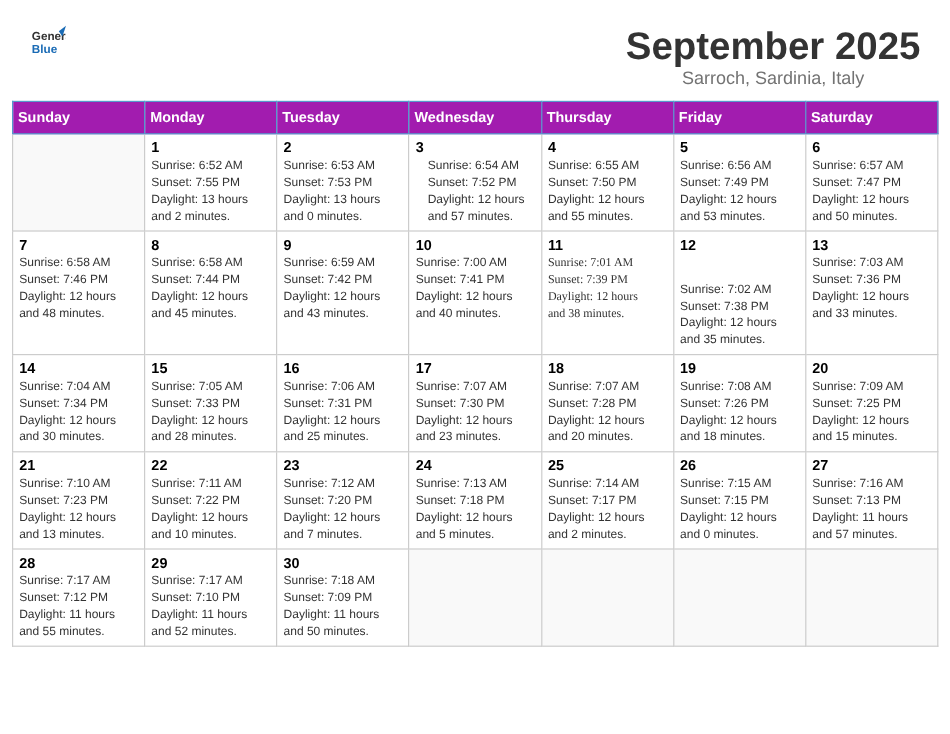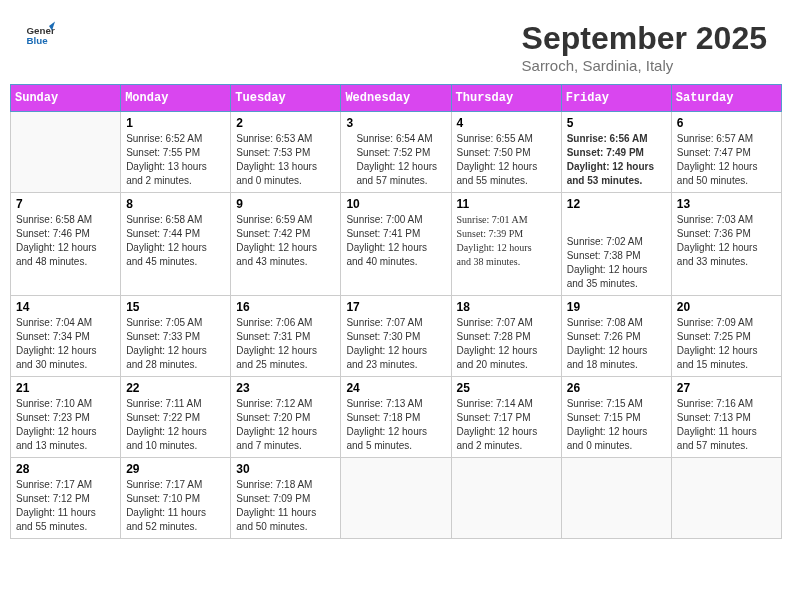--- a/index.html
+++ b/index.html
@@ -19,46 +19,45 @@
     .logo {
       display: flex;
       align-items: center;
       gap: 4px;
     }
     .logo-icon {
       width: 30px;
       height: 30px;
     }
     .title-area {
-      text-align: left;
+      text-align: center;
     }
     .month-title {
       font-size: 32px;
       font-weight: bold;
       color: #333;
     }
     .subtitle {
       font-size: 15px;
       color: #737373;
     }
     .calendar {
       width: 100%;
       border-collapse: collapse;
       margin-top: 5px;
       font-size: 11px;
     }
     .calendar th {
-      background-color: #d946ef;
+      background-color: #a21caf;
       color: white;
       padding: 6px 4px;
       text-align: left;
       font-size: 12px;
       font-weight: bold;
       border: 1px solid #5599cc;
-      font-family: Liberation Mono, monospace;
     }
     .calendar td {
       border: 1px solid #ccc;
       vertical-align: top;
       padding: 4px 5px;
       width: 110px;
       min-height: 70px;
       background: #fff;
     }
     .calendar td.empty {
@@ -131,21 +130,21 @@
         </td>
         <td>
           <span class="day-num">4</span>
           <div class="day-info" style="white-space: pre-line;">Sunrise: 6:55 AM
 Sunset: 7:50 PM
 Daylight: 12 hours
 and 55 minutes.</div>
         </td>
         <td>
           <span class="day-num">5</span>
-          <div class="day-info" style="white-space: pre-line; font-weight: bold;">Sunrise: 6:56 AM
+          <div class="day-info" style="white-space: pre-line;">Sunrise: 6:56 AM
 Sunset: 7:49 PM
 Daylight: 12 hours
 and 53 minutes.</div>
         </td>
         <td>
           <span class="day-num">6</span>
           <div class="day-info" style="white-space: pre-line;">Sunrise: 6:57 AM
 Sunset: 7:47 PM
 Daylight: 12 hours
 and 50 minutes.</div>

